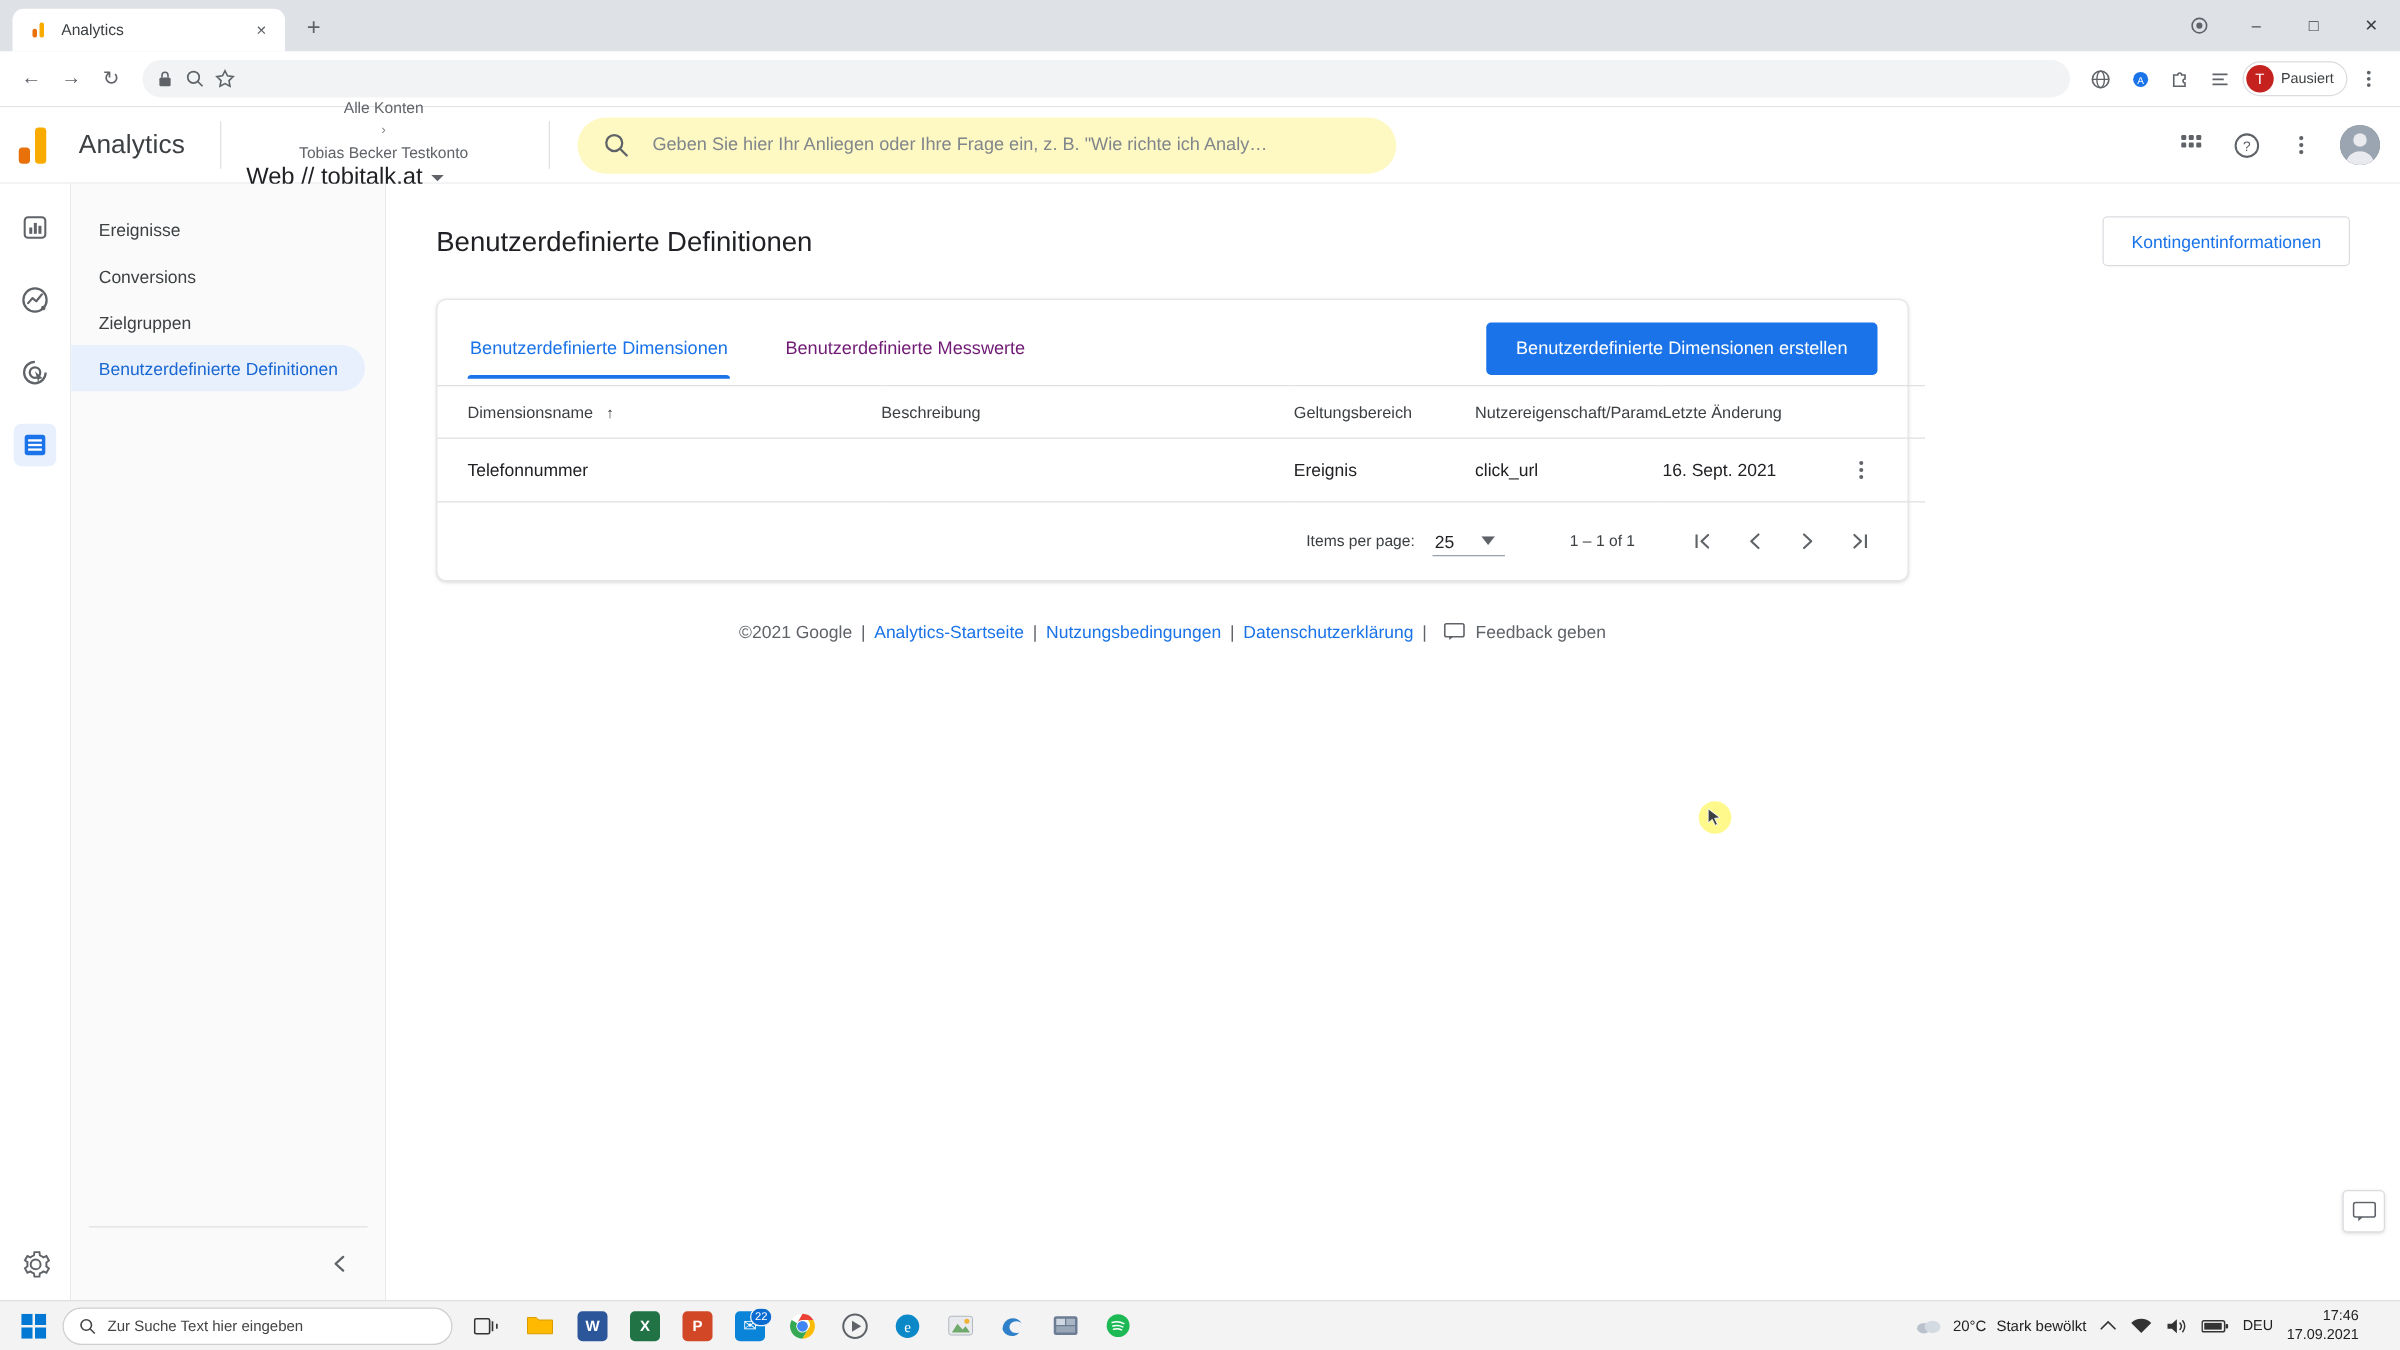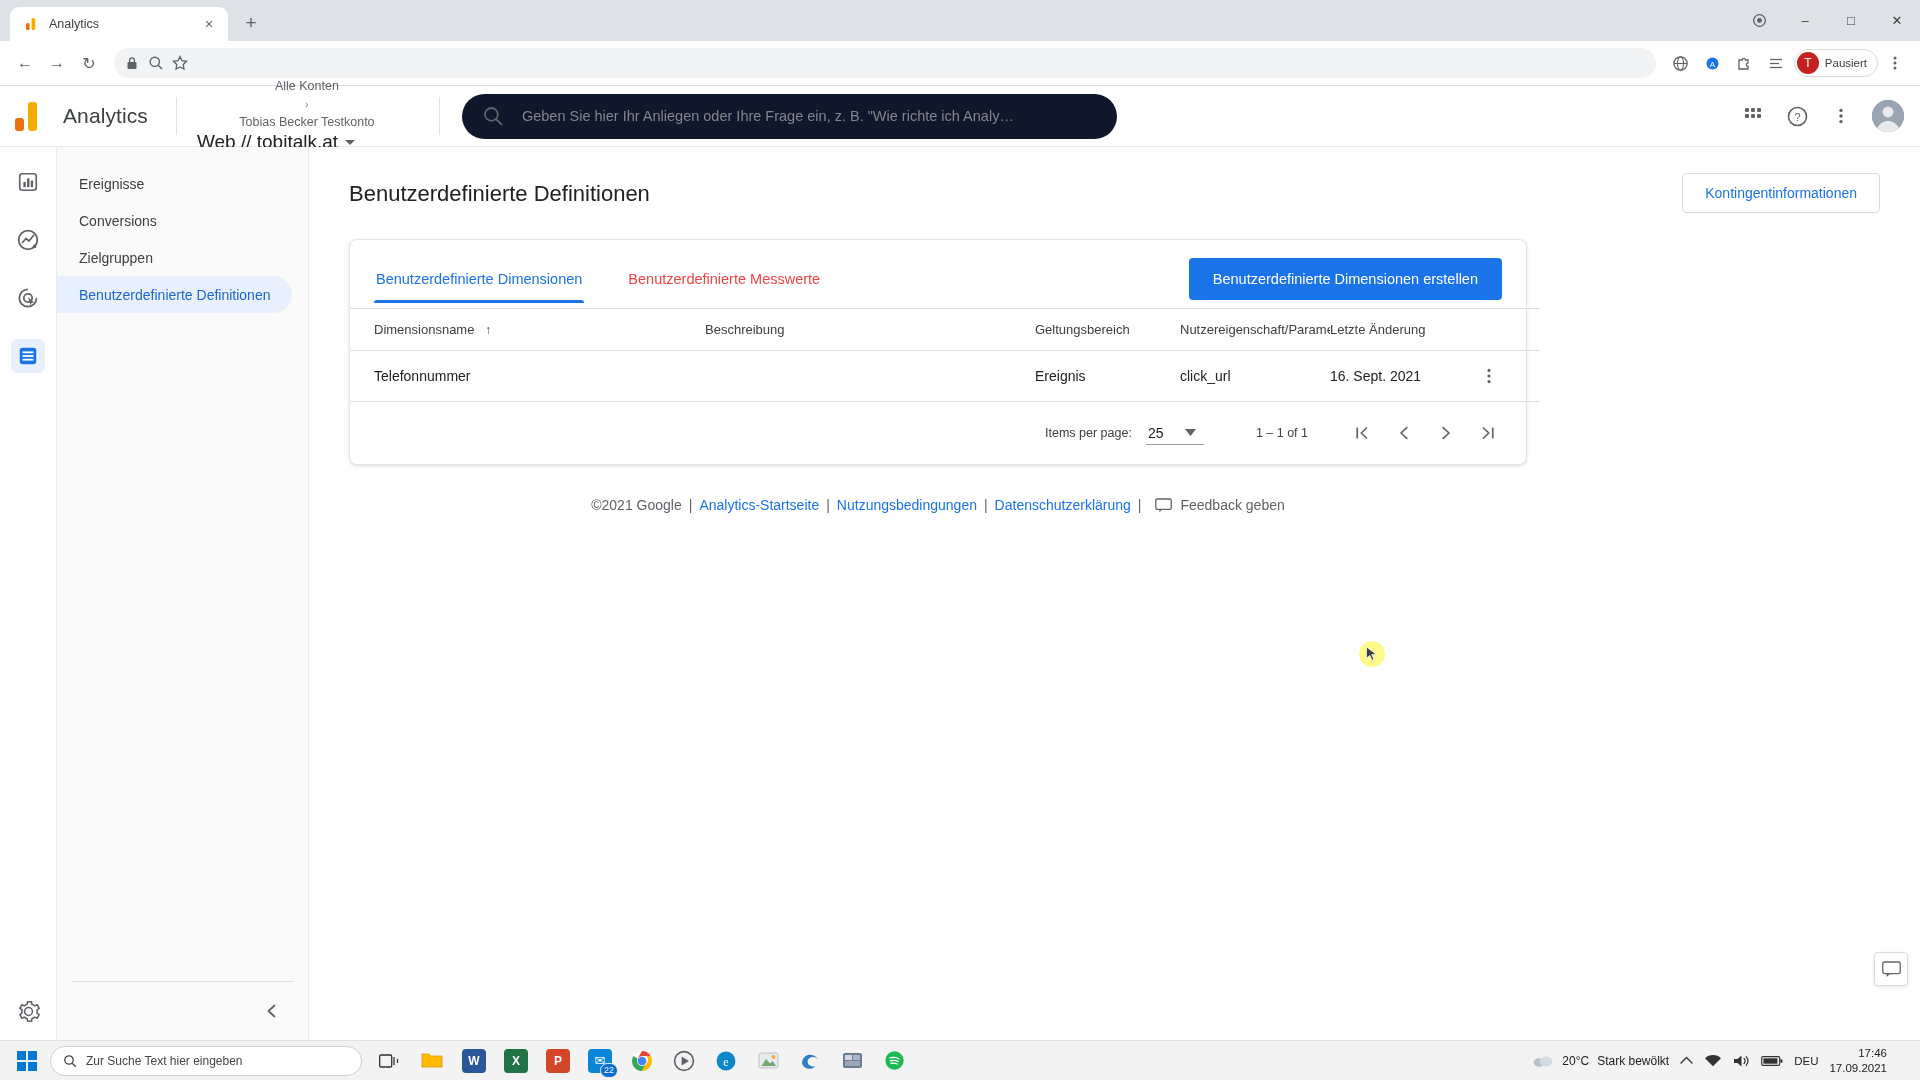--- a/index.html
+++ b/index.html
@@ -73,21 +73,21 @@
   .ga-divider { width:1px; height:38px; background:#e0e0e0; margin: 0 20px 0 28px; }
   .prop-block { display:flex; flex-direction:column; justify-content:center; gap:2px; min-width:220px; }
   .breadcrumb { font-size:12.5px; color:#5f6368; display:flex; align-items:center; gap:5px;flex-direction:column; }
   .bc-sep { font-size:11px; color:#80868b; }
   .prop-title-row { display:flex; align-items:center; gap:7px; }
   .prop-title { font-size:19px; color:#202124; font-weight:400; }
   .caret-down { width:0;height:0;border-left:5px solid transparent;border-right:5px solid transparent;
                 border-top:5px solid #5f6368; }
   .hdr-divider2 { width:1px; height:38px; background:#e0e0e0; margin: 0 22px; }
   .ga-search {
-    flex:1; height:45px; background:#0f172a; border-radius:23px; display:flex;
+    flex:1; height:45px; background:#fef9c3; border-radius:23px; display:flex;
     align-items:center; padding: 0 20px; gap:18px; max-width: 655px; min-width:0;
   }
   .ga-search-ph { font-size:14.5px; color:#80868b; white-space:nowrap; overflow:hidden;
                   text-overflow:ellipsis; }
   .hdr-right { margin-left:auto; display:flex; align-items:center; gap: 18px; padding-left: 24px; }
   .hdr-ico { width:26px; height:26px; display:flex; align-items:center; justify-content:center;
              color:#5f6368; }
   .hdr-avatar {
     width:32px; height:32px; border-radius:50%; background:#7b8794; color:#fff;
     font-size:11px; display:flex; align-items:center; justify-content:center; overflow:hidden;
@@ -133,21 +133,21 @@
   }
 
   .card {
     margin-top: 26px; background:#fff; border-radius: 8px; border: 1px solid #e4e6e8;
     box-shadow: 0 1px 2px rgba(60,64,67,0.10), 0 1px 3px 1px rgba(60,64,67,0.05);
     max-width: 1178px;
   }
   .card-top { display:flex; align-items:center; padding: 18px 24px 0 24px; position:relative; }
   .tabs { display:flex; gap: 0; }
   .tab-item {
-    font-size:14.5px; color:#ef4444; padding: 8px 2px 16px 2px; margin-right: 42px;
+    font-size:14.5px; color:#701a75; padding: 8px 2px 16px 2px; margin-right: 42px;
     white-space:nowrap; position:relative;
   }
   .tab-item.active { color:#1a73e8; font-weight:500; }
   .tab-item.active::after {
     content:""; position:absolute; left:0; right:0; bottom:0; height:3px; background:#1a73e8;
     border-radius: 3px 3px 0 0;
   }
   .create-btn {
     margin-left:auto; height:42px; padding: 0 24px; background:#1a73e8; color:#fff;
     font-size:14.5px; font-weight:500; border:none; border-radius:4px;
@@ -214,21 +214,21 @@
   .tb-search {
     width: 312px; height: 30px; background:#fff; border:1px solid #cfcfcf; border-radius:16px;
     display:flex; align-items:center; gap:9px; padding: 0 12px; margin-right: 6px;
   }
   .tb-search span { font-size:12px; color:#444; white-space:nowrap; }
   .tb-app { width:40px; height:40px; display:flex; align-items:center; justify-content:center;
             position:relative; }
   .tb-app .glyph { width:24px; height:24px; border-radius:4px; display:flex; align-items:center;
                    justify-content:center; font-size:12px; color:#fff; font-weight:bold; }
   .badge {
-    position:absolute; right:2px; bottom:3px; min-width:15px; height:15px; border-radius:8px;
+    position:absolute; right:2px; bottom:20px; min-width:15px; height:15px; border-radius:8px;
     background:#0a6cd0; color:#fff; font-size:9px; display:flex; align-items:center;
     justify-content:center; padding: 0 3px; border:1px solid #f3f3f3;
   }
   .tray { margin-left:auto; display:flex; align-items:center; gap:11px; padding-right: 8px; }
   .tray-weather { display:flex; align-items:center; gap:8px; font-size:12px; color:#222; }
   .tray-ico { color:#333; display:flex; align-items:center; }
   .tray-clock { display:flex; flex-direction:column; align-items:flex-end; font-size:11.5px;
                 color:#222; line-height:1.25; }
   .tray-lang { font-size:11.5px; color:#222; }
   .tray-end { width:8px; height:40px; }

